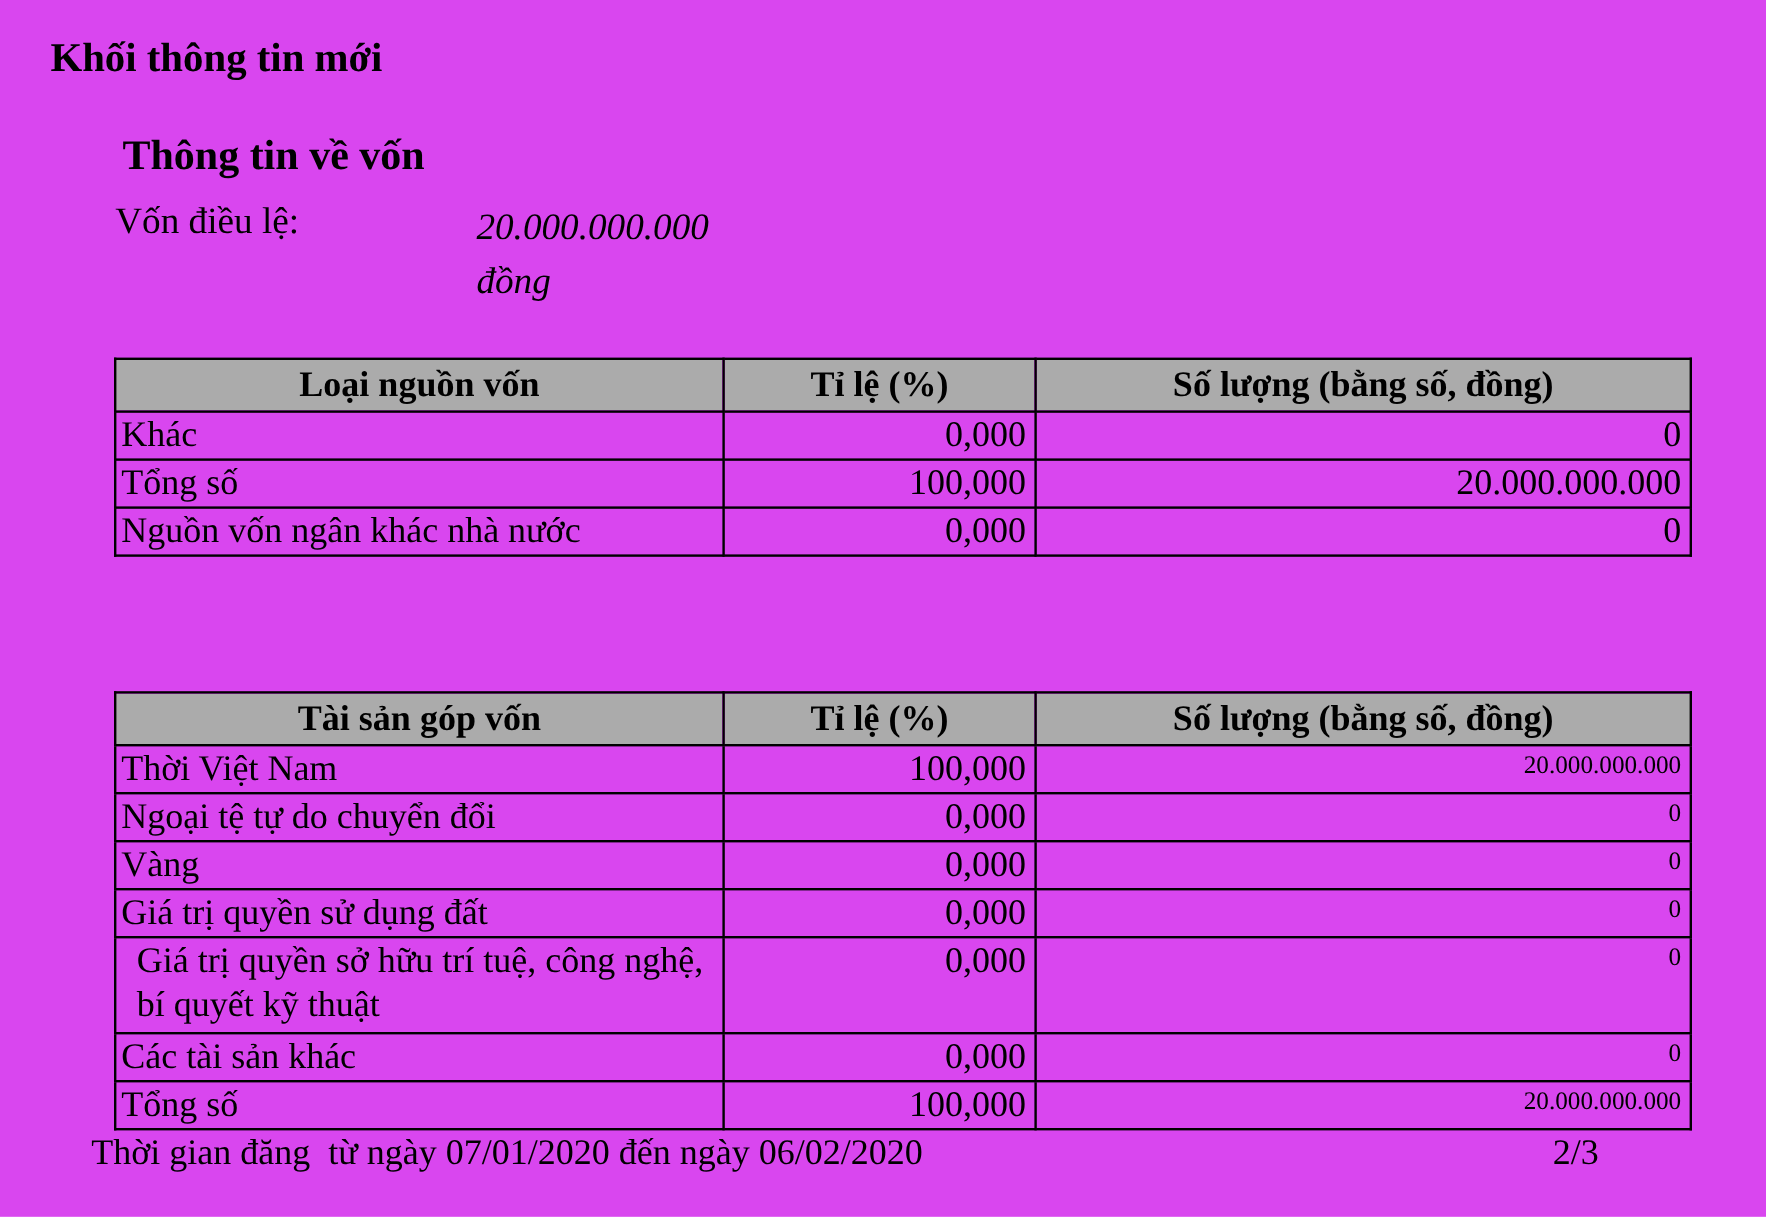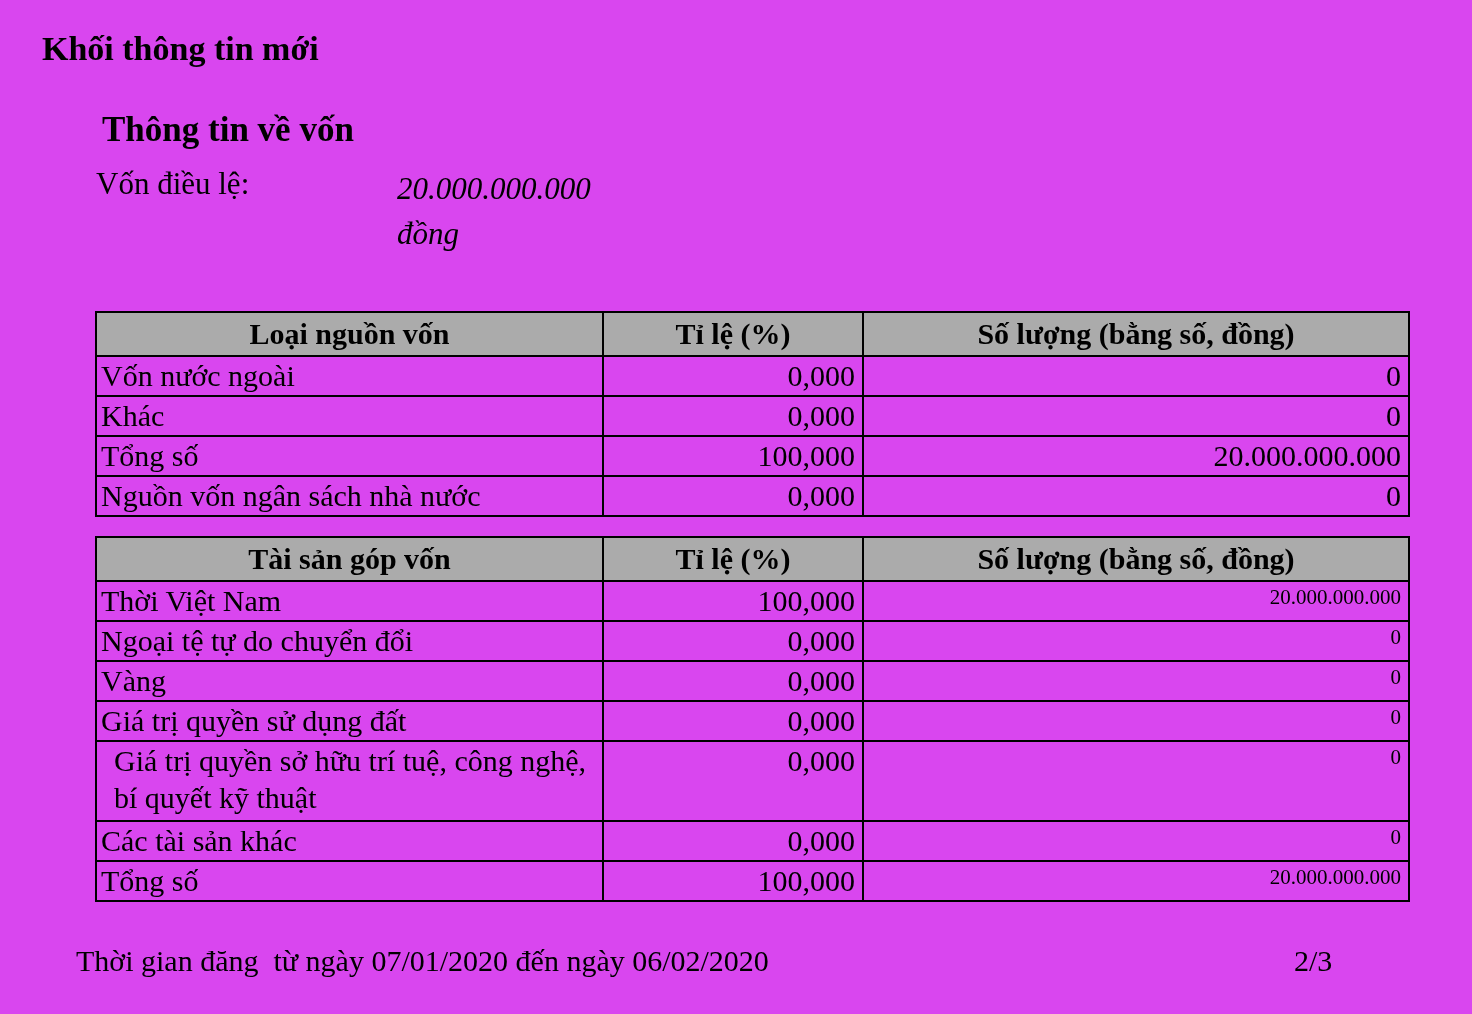--- a/index.html
+++ b/index.html
@@ -31,22 +31,22 @@
     line-height: 45px; width: 280px;
   }
 
   .tbl {
     position: absolute; left: 95px;
     border-collapse: collapse;
     table-layout: fixed;
     width: 1313px;
     font-size: 30px;
   }
-  .tbl-capital { top: 311px; border-radius: 10px; }
-  .tbl-assets  { top: 536px; }
+  .tbl-capital { top: 298px; border-radius: 10px; }
+  .tbl-assets  { top: 576px; }
   .tbl th, .tbl td { border: 2px solid #000000; overflow: hidden; }
   .tbl th {
     background: #ABABAB;
     font-weight: bold;
     text-align: center;
     height: 44px;
     font-size: 30px;
   }
   .tbl td { height: 40px; }
   .c-label { text-align: left; padding: 0 8px 0 4px; }
@@ -91,36 +91,31 @@
       </colgroup>
     <thead>
       <tr>
         <th>Loại nguồn vốn</th>
         <th>Tỉ lệ (%)</th>
         <th>Số lượng (bằng số, đồng)</th>
       </tr>
     </thead>
     <tbody>
       <tr>
-        <td class="c-label">Vốn nước ngoài</td>
-        <td class="c-pct">0,000</td>
-        <td class="c-amt">0</td>
-      </tr>
-      <tr>
         <td class="c-label">Khác</td>
         <td class="c-pct">0,000</td>
         <td class="c-amt">0</td>
       </tr>
       <tr>
         <td class="c-label">Tổng số</td>
         <td class="c-pct">100,000</td>
         <td class="c-amt">20.000.000.000</td>
       </tr>
       <tr>
-        <td class="c-label">Nguồn vốn ngân sách nhà nước</td>
+        <td class="c-label">Nguồn vốn ngân khác nhà nước</td>
         <td class="c-pct">0,000</td>
         <td class="c-amt">0</td>
       </tr>
     </tbody>
   </table>
 
   <table class="tbl tbl-assets">
     <colgroup>
         <col style="width:507px">
         <col style="width:260px">

